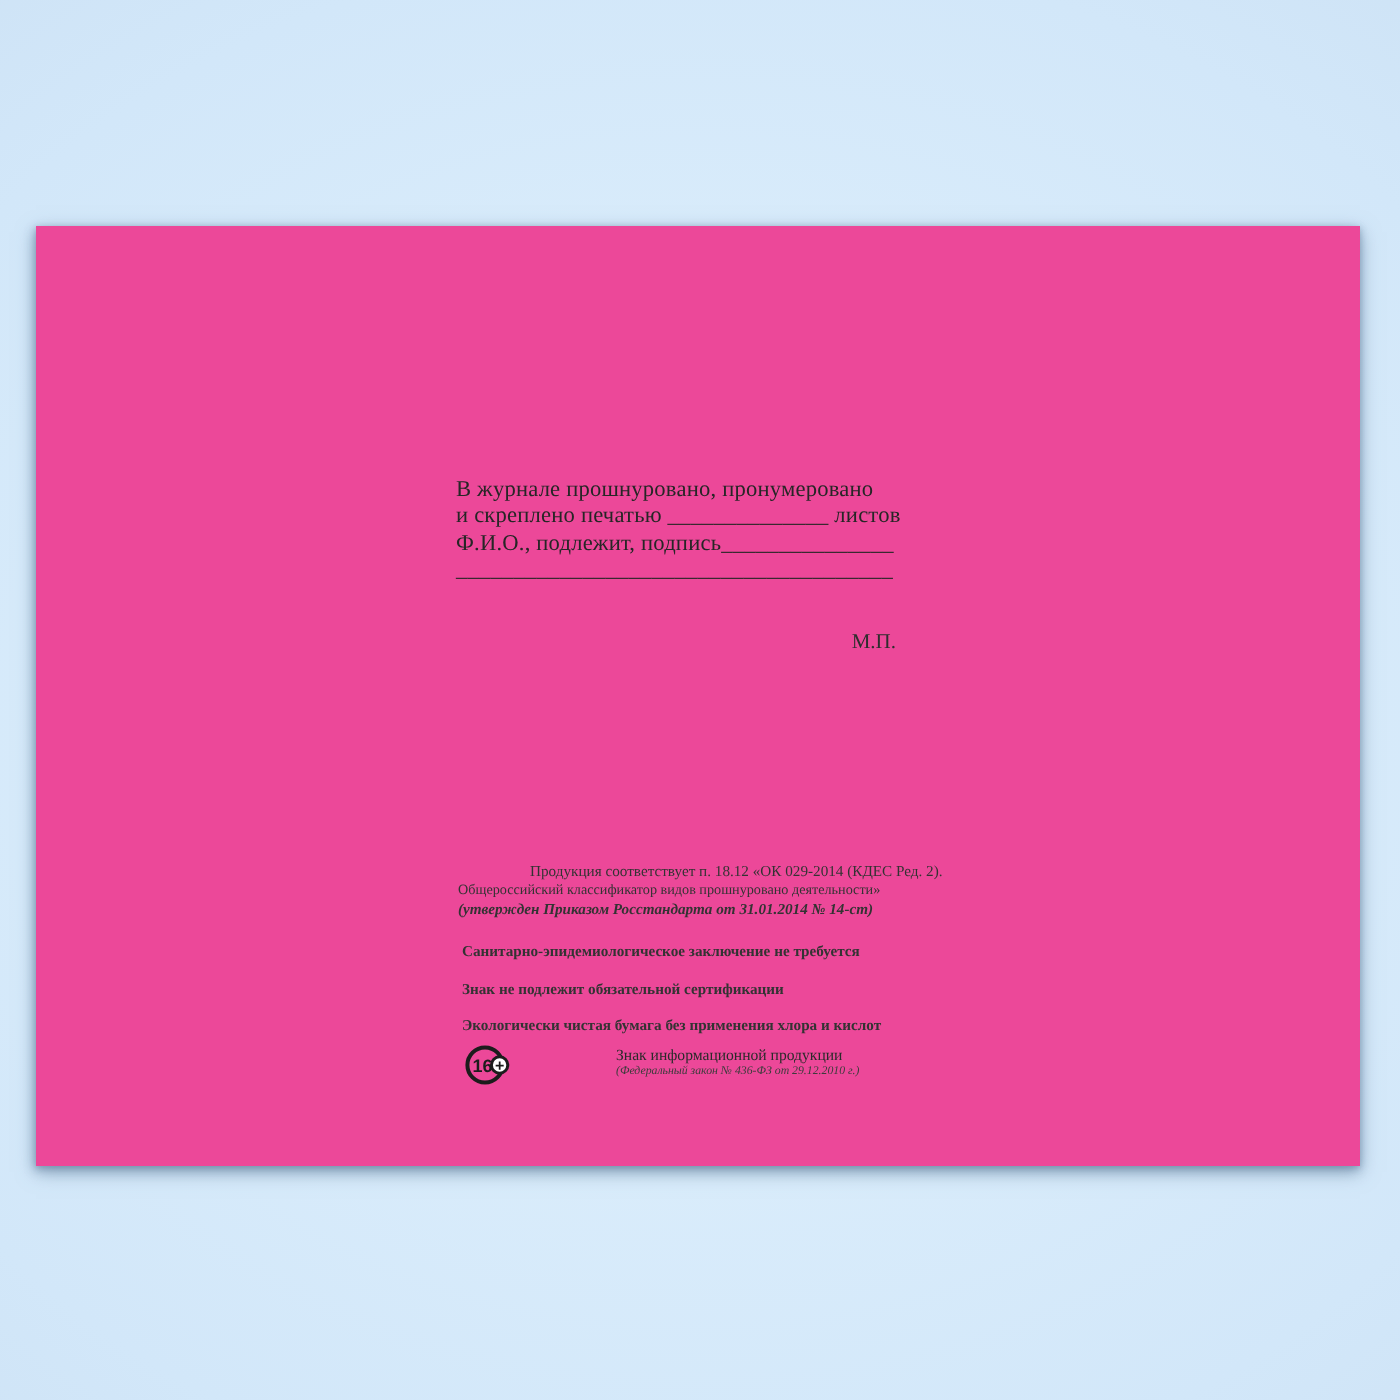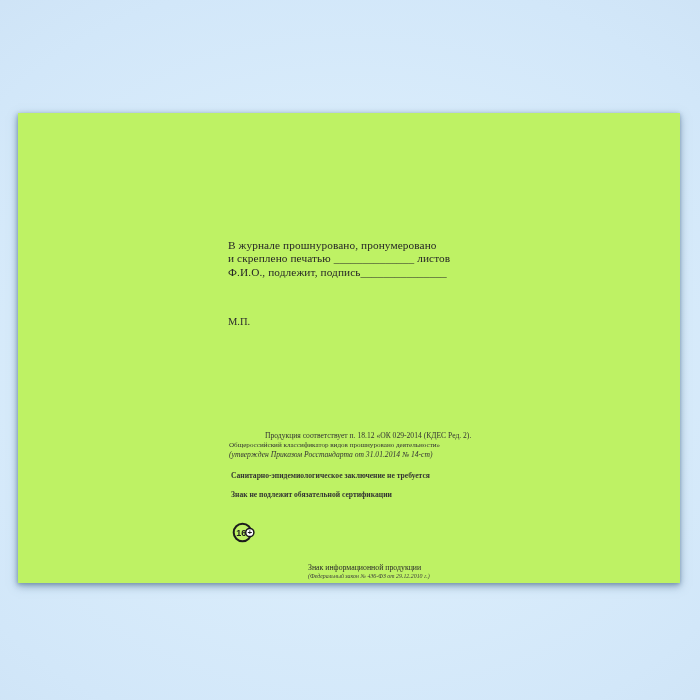--- a/index.html
+++ b/index.html
@@ -14,56 +14,57 @@
     background: radial-gradient(ellipse 95% 80% at 50% 52%,
                 #e1f0fd 0%, #d9ecfb 40%, #d2e7f9 70%, #cbe0f3 100%);
     font-family: "Liberation Serif", "DejaVu Serif", serif;
   }
   .sheet {
     position: absolute;
     left: 18px;
     top: 113px;
     width: 662px;
     height: 470px;
-    background: #bef264;
+    background: #ec4899;
     box-shadow: 0 3px 9px rgba(86,116,148,0.55),
                 0 1px 3px rgba(86,116,148,0.35),
                 -1px 2px 5px rgba(86,116,148,0.30);
   }
   .stitch {
     position: absolute;
     left: 210px;
     top: 126px;
     width: 226px;
     font-size: 11.3px;
     line-height: 13.4px;
     color: #262626;
     letter-spacing: 0.1px;
     white-space: nowrap;
   }
   .seal {
     position: absolute;
     left: 210px;
     top: 203px;
     width: 220px;
+    text-align: right;
     padding-right: 4px;
     font-size: 10.5px;
     color: #2e2e2e;
   }
   .compliance {
     position: absolute;
     left: 211px;
     top: 318px;
     width: 250px;
     color: #333333;
     white-space: nowrap;
   }
   .compliance .c1 { font-size: 7.6px; line-height: 9.5px; margin-left: 36px; }
   .compliance .c2 { font-size: 7.1px; line-height: 9px; }
-  .compliance .c3 { font-size: 7.6px; line-height: 9.5px; font-style: italic; }
+  .compliance .c3 { font-size: 7.6px; line-height: 9.5px; font-style: italic; font-weight: bold; }
   .certs {
     position: absolute;
     left: 213px;
     top: 358px;
     width: 250px;
     color: #333333;
     white-space: nowrap;
     font-weight: bold;
   }
   .cert {
@@ -83,45 +84,47 @@
     position: absolute;
     left: 0;
     top: 0;
   }
   .age-text {
     position: absolute;
     left: 76px;
     top: 2px;
     white-space: nowrap;
   }
-  .age-title { font-size: 7.8px; line-height: 9.5px; margin-top: 40px; }
+  .age-title { font-size: 7.8px; line-height: 9.5px; }
   .age-law   { font-size: 5.9px; line-height: 7px; font-style: italic; color: #3c3c3c; }
 </style>
 </head>
 <body>
 
 <div class="sheet">
 
   <div class="stitch">
     <div>В журнале прошнуровано, пронумеровано</div>
     <div>и скреплено печатью ______________ листов</div>
     <div>Ф.И.О., подлежит, подпись_______________</div>
+    <div>______________________________________</div>
   </div>
 
   <div class="seal">М.П.</div>
 
   <div class="compliance">
     <div class="c1">Продукция соответствует п. 18.12 «ОК 029-2014 (КДЕС Ред. 2).</div>
     <div class="c2">Общероссийский классификатор видов прошнуровано деятельности»</div>
     <div class="c3">(утвержден Приказом Росстандарта от 31.01.2014 № 14-ст)</div>
   </div>
 
   <div class="certs">
     <div class="cert">Санитарно-эпидемиологическое заключение не требуется</div>
     <div class="cert">Знак не подлежит обязательной сертификации</div>
+    <div class="cert">Экологически чистая бумага без применения хлора и кислот</div>
   </div>
 
   <div class="age">
     <svg class="age-icon" width="23" height="23" viewBox="0 0 23 23">
       <circle cx="10.5" cy="11.5" r="8.8" fill="none" stroke="#1c1c1c" stroke-width="2"></circle>
       <text x="9.3" y="15" font-size="9" font-weight="bold" text-anchor="middle" font-family="Liberation Sans, sans-serif" fill="#1c1c1c">16</text>
       <circle cx="17.8" cy="11.5" r="4.1" fill="#ffffff" stroke="#1c1c1c" stroke-width="1.5"></circle>
       <text x="17.8" y="14.4" font-size="8" font-weight="bold" text-anchor="middle" font-family="Liberation Sans, sans-serif" fill="#1c1c1c">+</text>
     </svg>
     <div class="age-text">

